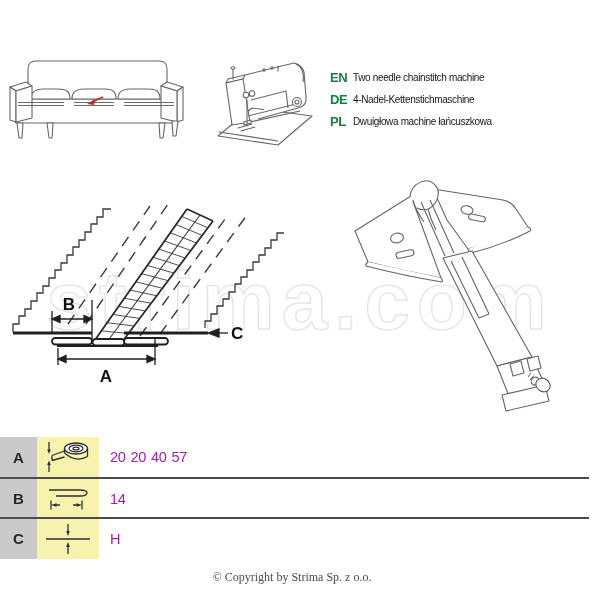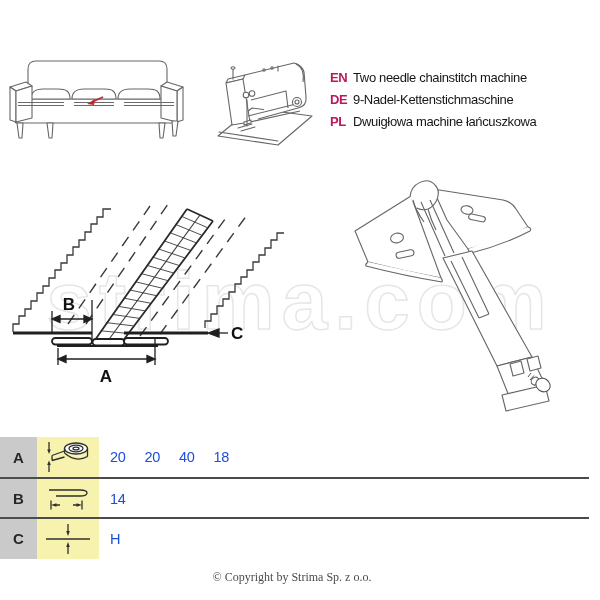--- a/index.html
+++ b/index.html
@@ -20,30 +20,30 @@
   
   #watermark{
     left:-20px;top:254px;width:640px;text-align:center;
     font-size:82px;font-weight:bold;letter-spacing:7px;
     color:transparent;-webkit-text-stroke:1.5px var(--watermark);
     user-select:none;white-space:nowrap;
   }
   
   #lang-block{left:330px;top:66px;}
   .lang-row{display:flex;height:22px;align-items:center;}
-  .lang-code{width:23px;font-weight:bold;font-size:13px;letter-spacing:-0.3px;color:#be185d;}
-  .lang-text{font-size:13px;letter-spacing:-0.35px;color:#161616;white-space:nowrap;}
+  .lang-code{width:23px;font-weight:bold;font-size:13px;letter-spacing:-0.3px;color:#15803d;}
+  .lang-text{font-size:10px;letter-spacing:-0.35px;color:#161616;white-space:nowrap;}
   
   .spec-row{left:0;height:40px;width:600px;}
   .key-cell{position:absolute;left:0;top:0;width:37px;height:40px;background:var(--key-column-bg);
     display:flex;align-items:center;justify-content:center;font-weight:bold;font-size:15px;color:#272727;}
   .icon-cell{position:absolute;left:37px;top:0;width:62px;height:40px;background:var(--icon-column-bg);
     display:flex;align-items:center;justify-content:center;}
-  .val-cell{position:absolute;left:110px;top:0;height:40px;display:flex;align-items:center;gap:19px;
-    font-size:14.5px;letter-spacing:-0.3px;color:#1d4ed8;}
+  .val-cell{position:absolute;left:110px;top:0;height:40px;display:flex;align-items:center;gap:5px;
+    font-size:14.5px;letter-spacing:-0.3px;color:#a21caf;}
   .sep-line{left:0;width:589px;height:1.5px;background:var(--table-line);}
   
   #copyright{left:0;top:570px;width:584px;text-align:center;
     font-family:"Liberation Serif",serif;font-size:12px;color:#4a4a4a;}
   svg{display:block;}
   .lineart{stroke:#666;stroke-width:1.1;fill:none;stroke-linejoin:round;stroke-linecap:round;}
   .lineart-w{stroke:#666;stroke-width:1.1;fill:#fff;stroke-linejoin:round;}
   text.dim{font-family:"Liberation Sans",sans-serif;font-weight:bold;font-size:17px;fill:#111;}
 </style>
 </head>
@@ -108,21 +108,21 @@
     </g>
   </svg>
 
   <div id="lang-block" class="abs">
     <div class="lang-row">
       <span class="lang-code">EN</span>
       <span class="lang-text">Two needle chainstitch machine</span>
     </div>
     <div class="lang-row">
       <span class="lang-code">DE</span>
-      <span class="lang-text">9-Nadel-Kettenstichmaschine</span>
+      <span class="lang-text">4-Nadel-Kettenstichmaschine</span>
     </div>
     <div class="lang-row">
       <span class="lang-code">PL</span>
       <span class="lang-text">Dwuigłowa machine łańcuszkowa</span>
     </div>
   </div>
 
   <svg class="abs" style="left:0;top:188px" width="290" height="210" viewBox="0 0 290 210">
 
     <g stroke="#3a3a3a" stroke-width="1.4" stroke-dasharray="11 8" fill="none">
@@ -219,21 +219,21 @@
             <path d="M9,3 V11 M9,33 V25.5"></path>
           </g>
           <polygon points="7.2,10.5 10.8,10.5 9,15" fill="#2f2f2f"></polygon>
           <polygon points="7.2,26 10.8,26 9,21.5" fill="#2f2f2f"></polygon>
         </svg>
       </div>
       <div class="val-cell">
         <span>20</span>
         <span>20</span>
         <span>40</span>
-        <span>18</span>
+        <span>57</span>
       </div>
     </div>
     <div class="abs sep-line" style="top:477px"></div>
 
     <div class="abs spec-row" style="top:478.5px">
       <div class="key-cell">B</div>
       <div class="icon-cell">
         <svg width="44" height="27" viewBox="0 0 44 27">
           <g stroke="#2f2f2f" stroke-width="1.3" fill="none">
             <path d="M3,5 H34 Q41,5 41,8 Q41,11 34,11 H10"></path>

